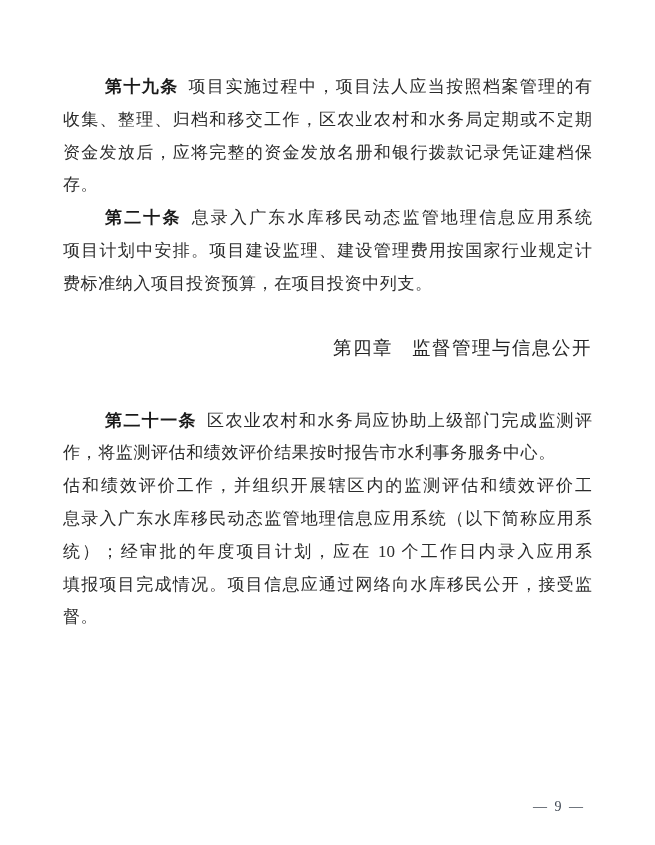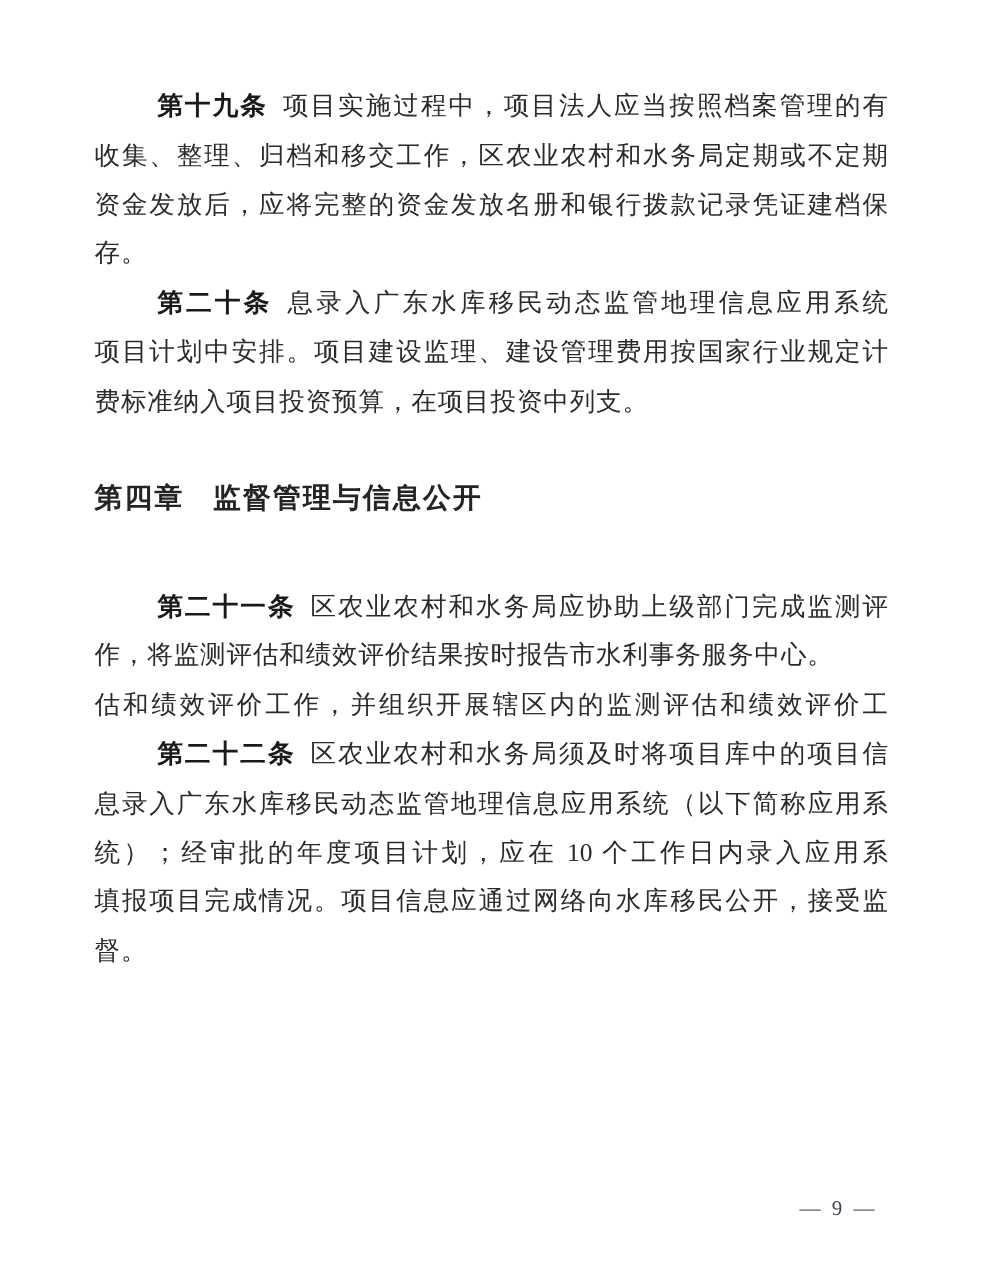--- a/index.html
+++ b/index.html
@@ -12,21 +12,21 @@
     width: 655px;
     height: 845px;
     background: #ffffff;
     overflow: hidden;
     font-family: "Liberation Serif", serif;
     color: #2b2b2b;
   }
   .text-block {
     position: absolute;
     left: 63px;
-    top: 55px;
+    top: 71px;
     width: 529px;
   }
   .line {
     font-size: 17px;
     line-height: 32.8px;
     height: 32.8px;
     overflow: hidden;
   }
   .just {
     text-align: justify;
@@ -39,23 +39,23 @@
     text-align: left;
     letter-spacing: 0.6px;
   }
   .term {
     font-weight: bold;
     color: #1a1a1a;
     margin-right: 10px;
   }
   .chapter {
     margin: 36px 0 46px 0;
-    text-align: left;
+    text-align: right;
     font-family: "Liberation Sans", sans-serif;
-    font-weight: bold;
+    font-weight: normal;
     font-size: 18.5px;
     line-height: 22px;
     color: #242424;
     letter-spacing: 1.5px;
   }
   .chapter .gap {
     display: inline-block;
     width: 19px;
   }
   .pagenum {
@@ -97,23 +97,20 @@
 
     <section>
       <div class="line just indent">
         <span class="term">第二十一条</span><span>区农业农村和水务局应协助上级部门完成监测评</span>
       </div>
       <div class="line last">作，将监测评估和绩效评价结果按时报告市水利事务服务中心。</div>
       <div class="line just">估和绩效评价工作，并组织开展辖区内的监测评估和绩效评价工</div>
     </section>
 
     <section>
-      <div class="line just indent">
-        <span class="term">第二十二条</span><span>区农业农村和水务局须及时将项目库中的项目信</span>
-      </div>
       <div class="line just">息录入广东水库移民动态监管地理信息应用系统（以下简称应用系</div>
       <div class="line just">统）；经审批的年度项目计划，应在 10 个工作日内录入应用系</div>
       <div class="line just">填报项目完成情况。项目信息应通过网络向水库移民公开，接受监</div>
       <div class="line last">督。</div>
     </section>
 
   </div>
 
   <div class="pagenum">— 9 —</div>
 </div>

